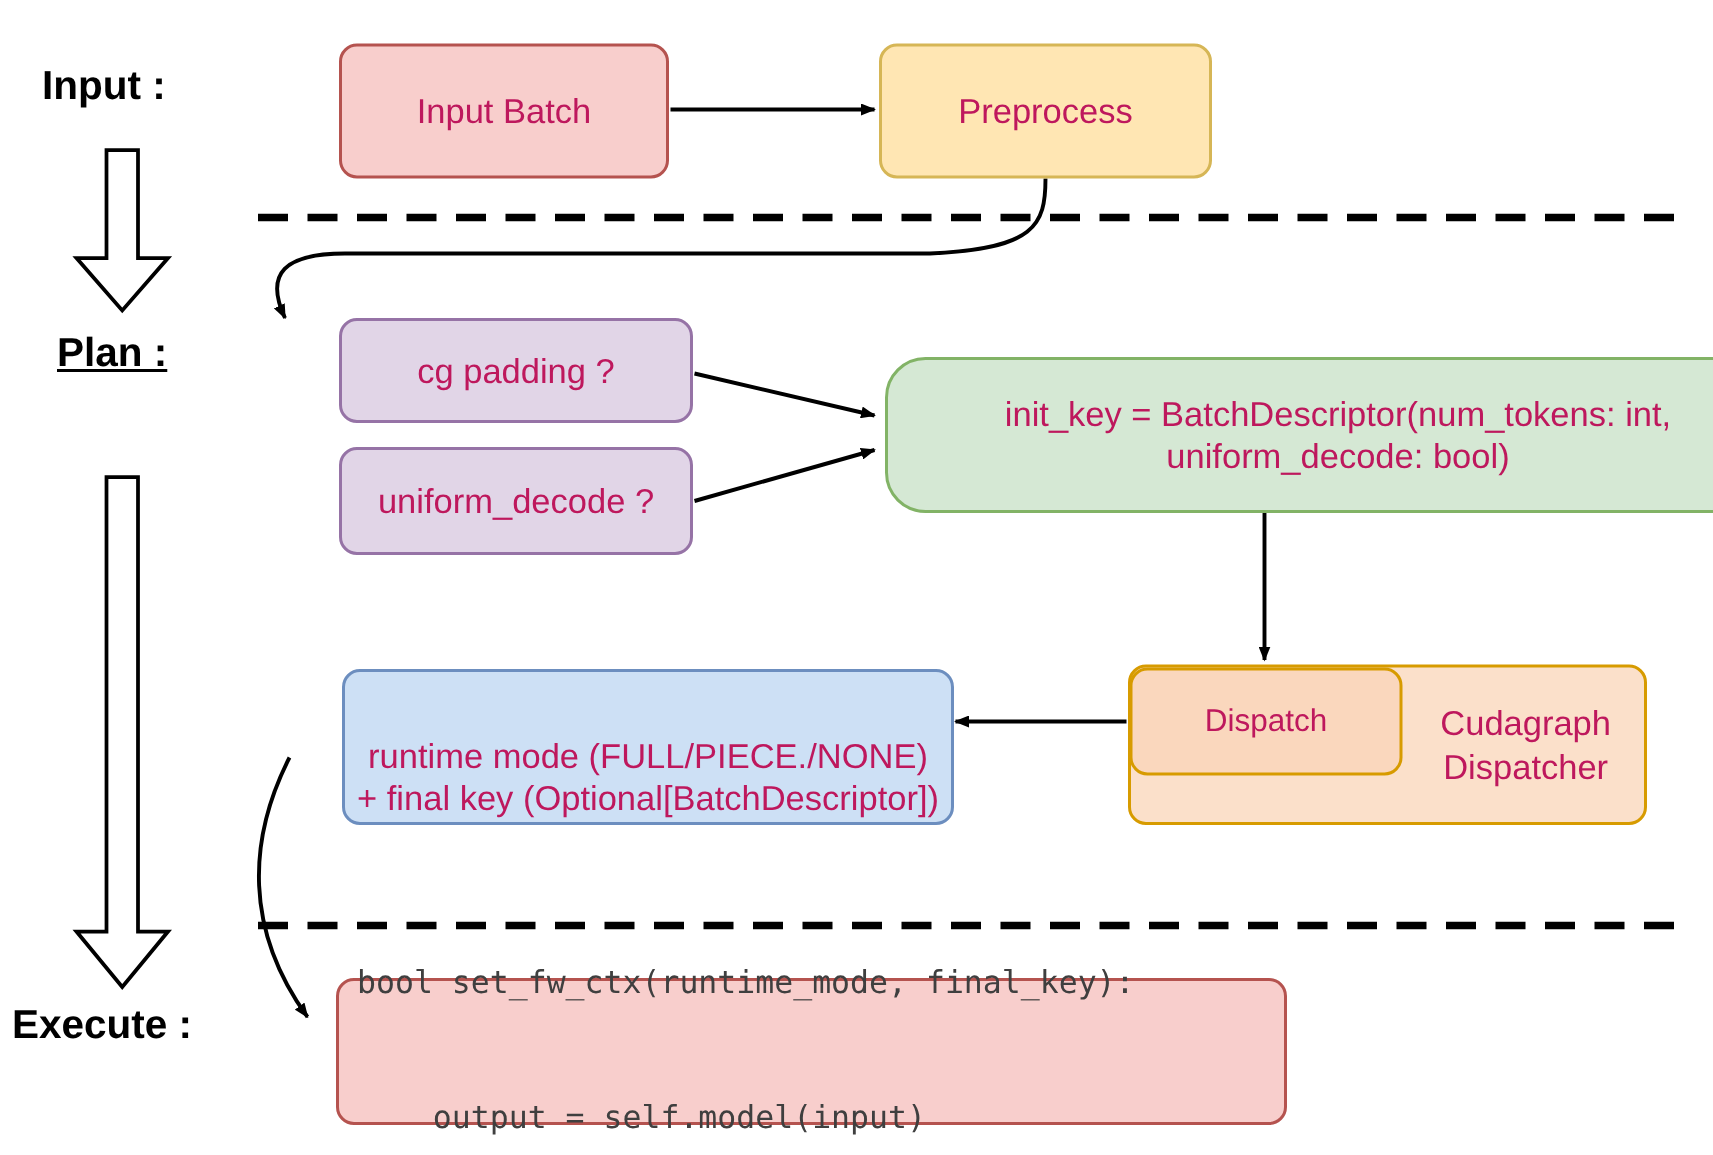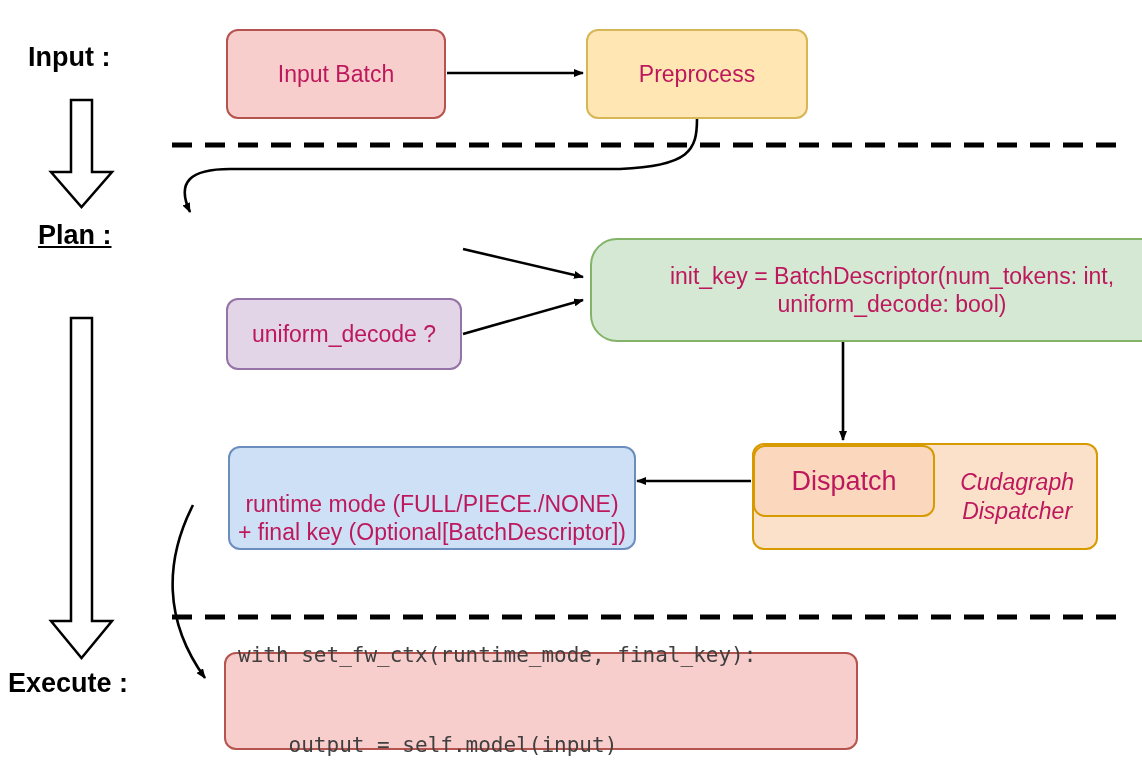--- a/index.html
+++ b/index.html
@@ -47,21 +47,21 @@
     font-size: 23px;
     color: #be185d;
     line-height: 1.22;
     padding: 2px 8px;
   }
   .node-pink   { background: #f8cecc; border-color: #b5534f; }
   .node-yellow { background: #ffe6b3; border-color: #d6b656; }
   .node-purple { background: #e1d5e7; border-color: #9673a6; }
   .node-green  { background: #d5e8d4; border-color: #82b366; }
   .node-blue   { background: #cde0f5; border-color: #6c8ebf; }
-  .node-orange-outer { background: #fbe0ca; border-color: #d79b00; font-style: italic; }
+  .node-orange-outer { background: #fbe0ca; border-color: #d79b00; }
   .node-orange-inner { background: #fad7bd; border-color: #d79b00; }
   .node-code {
     background: #f8cecc;
     border-color: #b5534f;
     font-family: "DejaVu Sans Mono", monospace;
     font-size: 21px;
     color: #3f3f3f;
     justify-content: flex-start;
     text-align: left;
     white-space: pre;
@@ -111,20 +111,23 @@
   <div class="stage-label" style="left:8px; top:668px;">Execute :</div>
 
   <div class="node node-pink" style="left:226px; top:29px; width:220px; height:90px;">
     <span>Input Batch</span>
   </div>
 
   <div class="node node-yellow" style="left:586px; top:29px; width:222px; height:90px;">
     <span>Preprocess</span>
   </div>
 
+  <div class="node node-purple" style="left:226px; top:212px; width:236px; height:70px;">
+    <span>cg padding ?</span>
+  </div>
 
   <div class="node node-purple" style="left:226px; top:298px; width:236px; height:72px;">
     <span>uniform_decode ?</span>
   </div>
 
   <div class="node node-green" style="left:590px; top:238px; width:604px; height:104px;border-radius:27px;">
     <span>
       <span class="node-line2">init_key = BatchDescriptor(num_tokens: int,</span>
       <span class="node-line2">uniform_decode: bool)</span>
     </span>
@@ -137,24 +140,24 @@
     </span>
   </div>
 
   <div class="node node-orange-outer" style="left:752px; top:443px; width:346px; height:107px; align-items:center; justify-content:flex-end; padding-right:22px;">
     <span style="text-align:center;">
       <span class="node-line2">Cudagraph</span>
       <span class="node-line2">Dispatcher</span>
     </span>
   </div>
 
-  <div class="node node-orange-inner" style="left:753px; top:445px; width:182px; height:72px; font-size:27px;">
+  <div class="node node-orange-inner" style="left:753px; top:445px; width:182px; height:72px; font-size:21px;">
     <span>Dispatch</span>
   </div>
 
   <div class="node node-code" style="left:224px; top:652px; width:634px; height:98px;">
     <span>
-      <span class="node-code-text">with set_fw_ctx(runtime_mode, final_key):</span>
+      <span class="node-code-text">bool set_fw_ctx(runtime_mode, final_key):</span>
       <span class="node-code-text">    output = self.model(input)</span>
     </span>
   </div>
 
 </div>
 
 </body></html>

